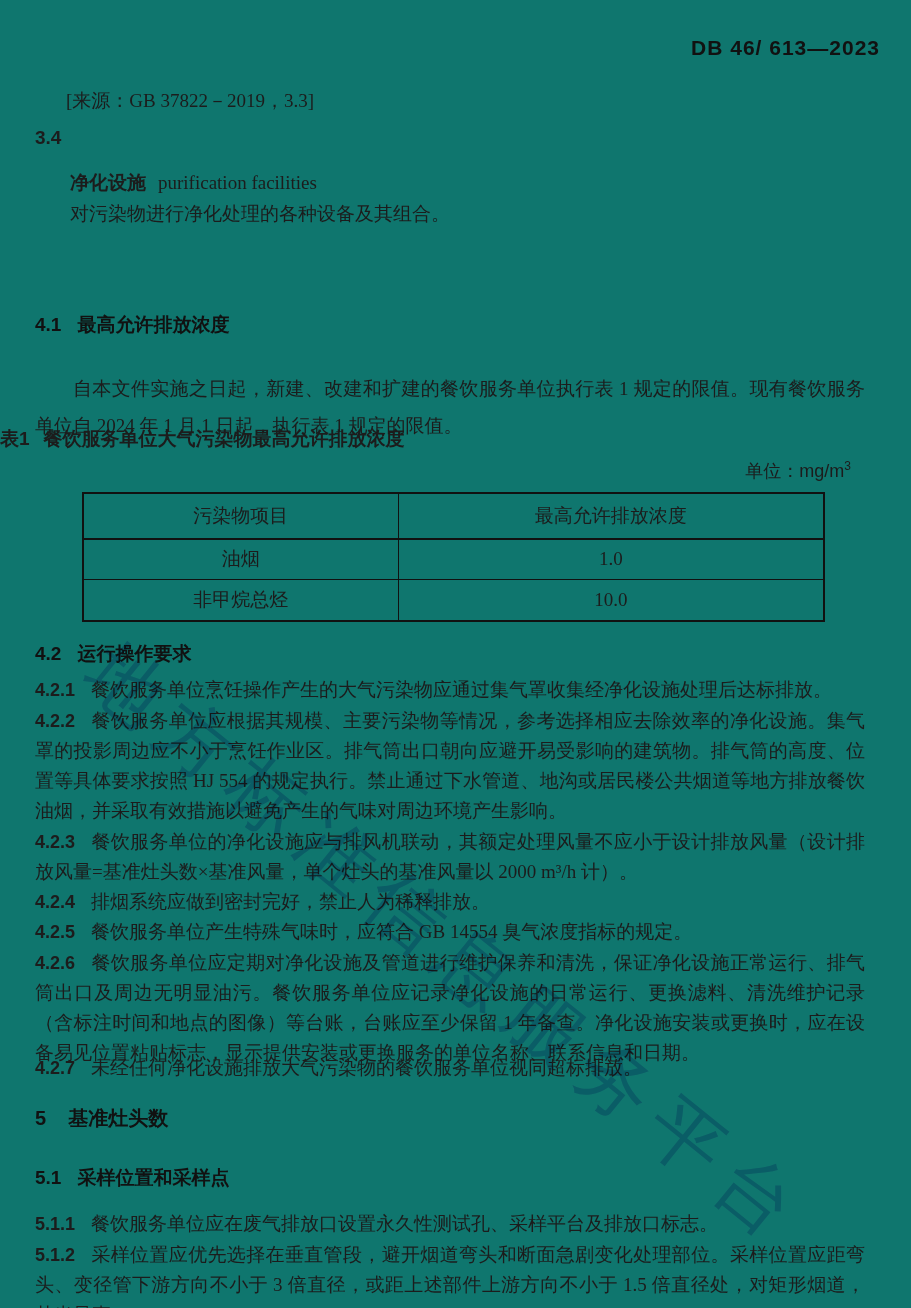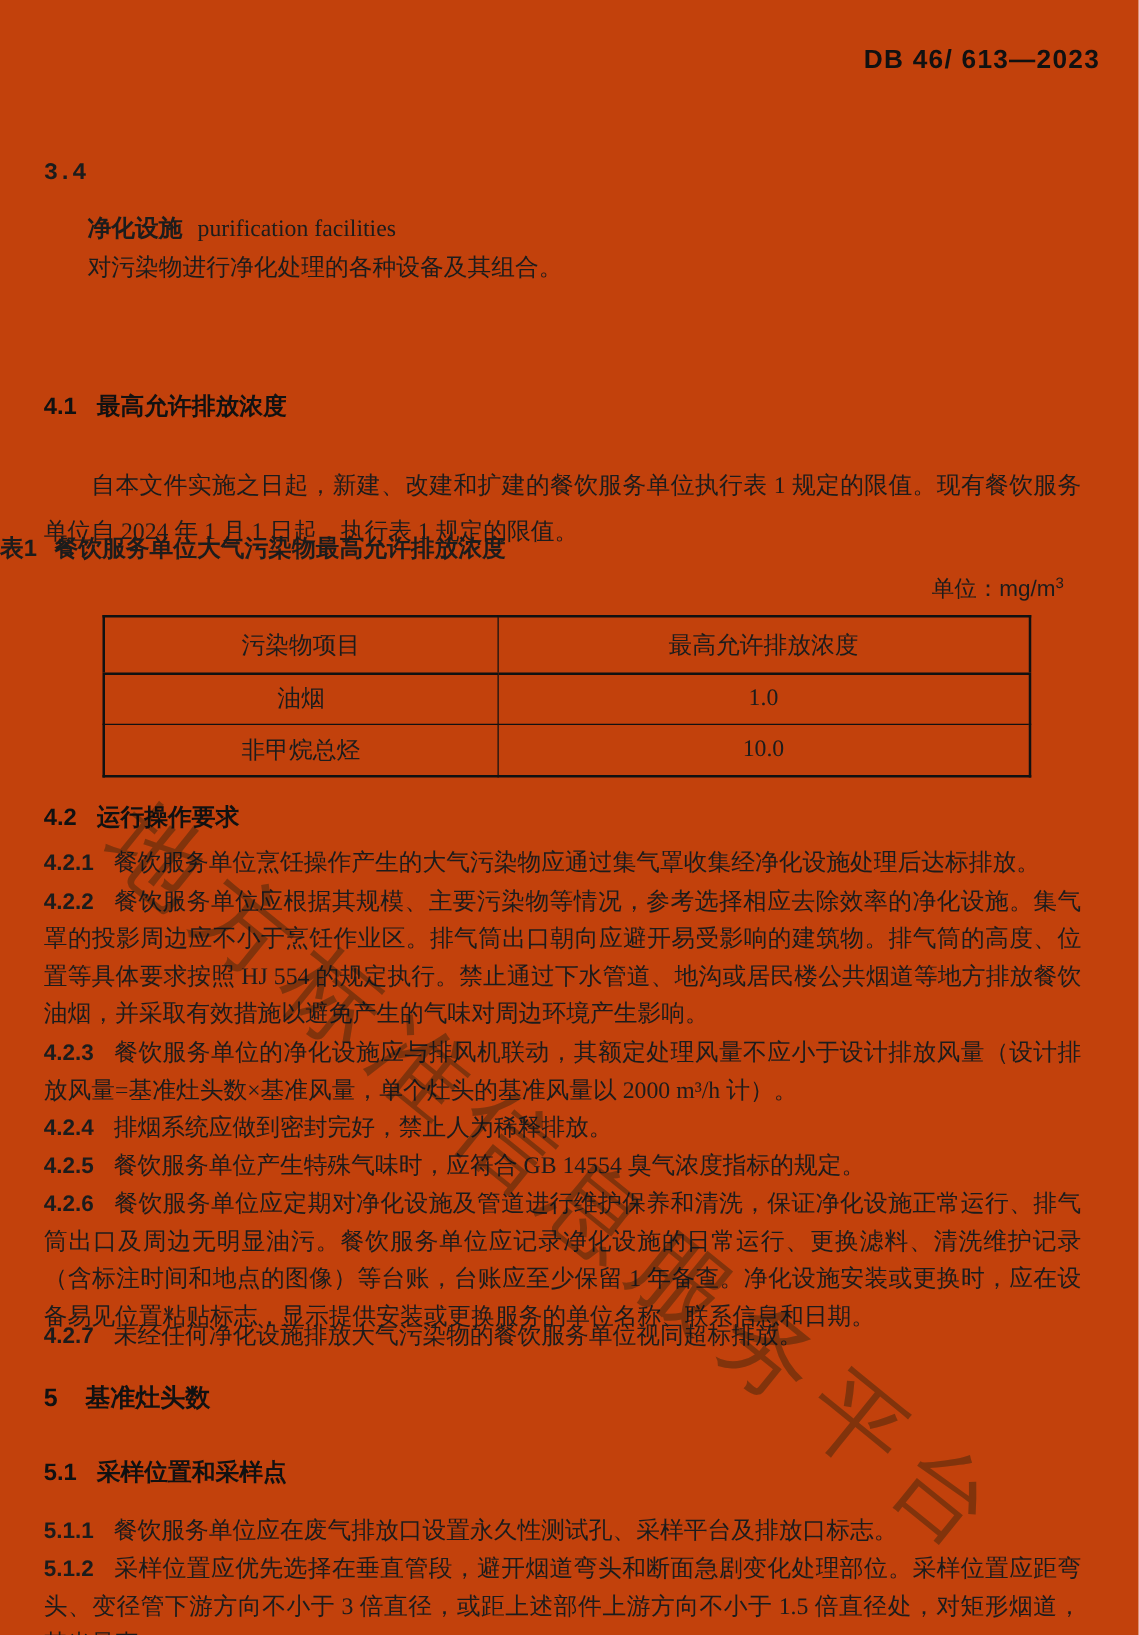--- a/index.html
+++ b/index.html
@@ -1,21 +1,21 @@
 <!DOCTYPE html>
 <html><head>
 <meta charset="utf-8">
 <style>
   * { margin: 0; padding: 0; box-sizing: border-box; }
   html, body { background: #ffffff; }
   .page {
     position: relative;
     width: 911px;
     height: 1308px;
-    background: #c2410c;
+    background: #0f766e;
     overflow: hidden;
     font-family: "Liberation Serif", "DejaVu Serif", serif;
     color: #1c1c1c;
   }
   .abs { position: absolute; }
 
   
   .std-code {
     top: 36px;
     right: 31px;
@@ -44,21 +44,21 @@
 
   .content-layer { position: absolute; inset: 0; z-index: 1; }
 
   .body-text { font-size: 19px; line-height: 30px; text-align: justify; }
   .block { left: 35px; width: 830px; }
 
   .source-note { top: 88px; left: 66px; font-size: 19px; }
 
   .clause34-num {
     top: 127px; left: 35px;
-    font-family: Liberation Mono, monospace;
+    font-family: Liberation Sans, sans-serif;
     font-weight: 700; font-size: 19px;
   }
   .term-line { top: 170px; left: 70px; font-size: 19px; }
   .term-cn {
     font-family: "Liberation Sans", "DejaVu Sans", sans-serif;
     font-weight: 700;
     margin-right: 12px;
   }
   .term-en { font-size: 19px; }
   .term-def { top: 201px; left: 70px; font-size: 19px; }
@@ -134,20 +134,21 @@
 </style>
 </head>
 <body>
 
 <div class="page">
 
   <div class="content-layer">
 
     <div class="abs std-code">DB 46/ 613—2023</div>
 
+    <div class="abs source-note">[来源：GB 37822－2019，3.3]</div>
 
     <div class="abs clause34-num">3.4</div>
 
     <div class="abs term-line">
       <span class="term-cn">净化设施</span><span class="term-en">purification facilities</span>
     </div>
 
     <div class="abs term-def">对污染物进行净化处理的各种设备及其组合。</div>
 
 

